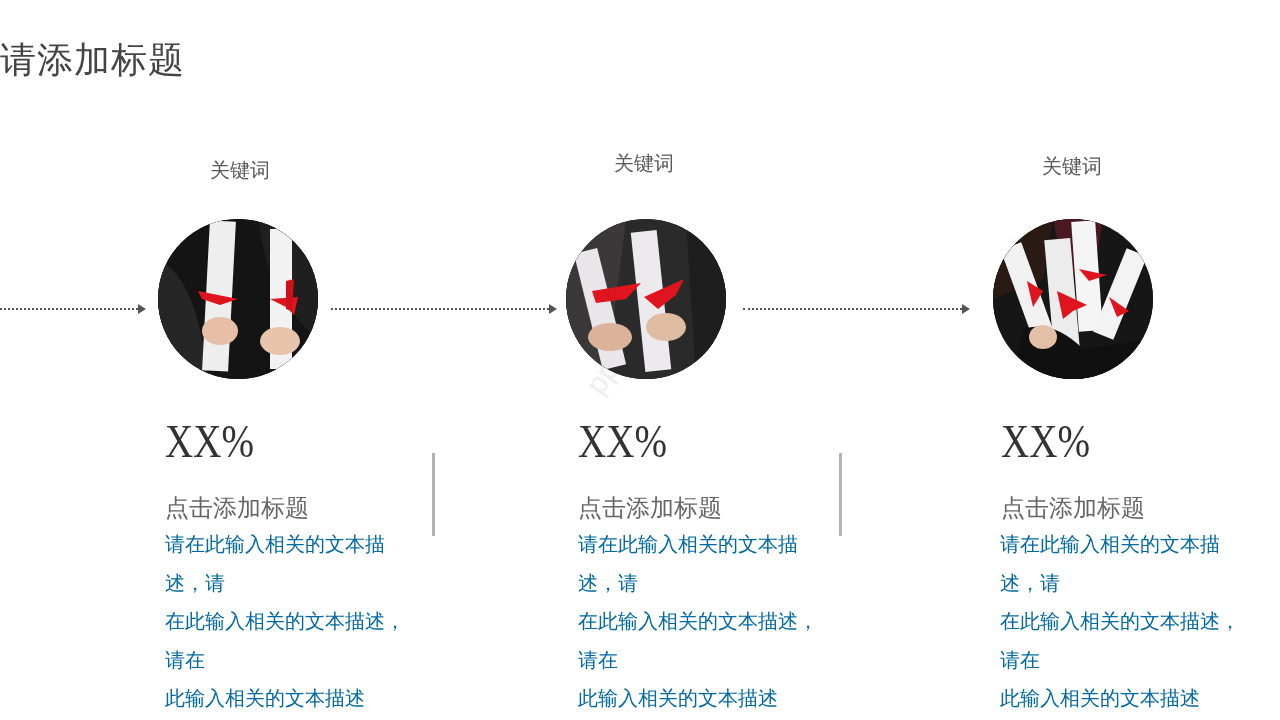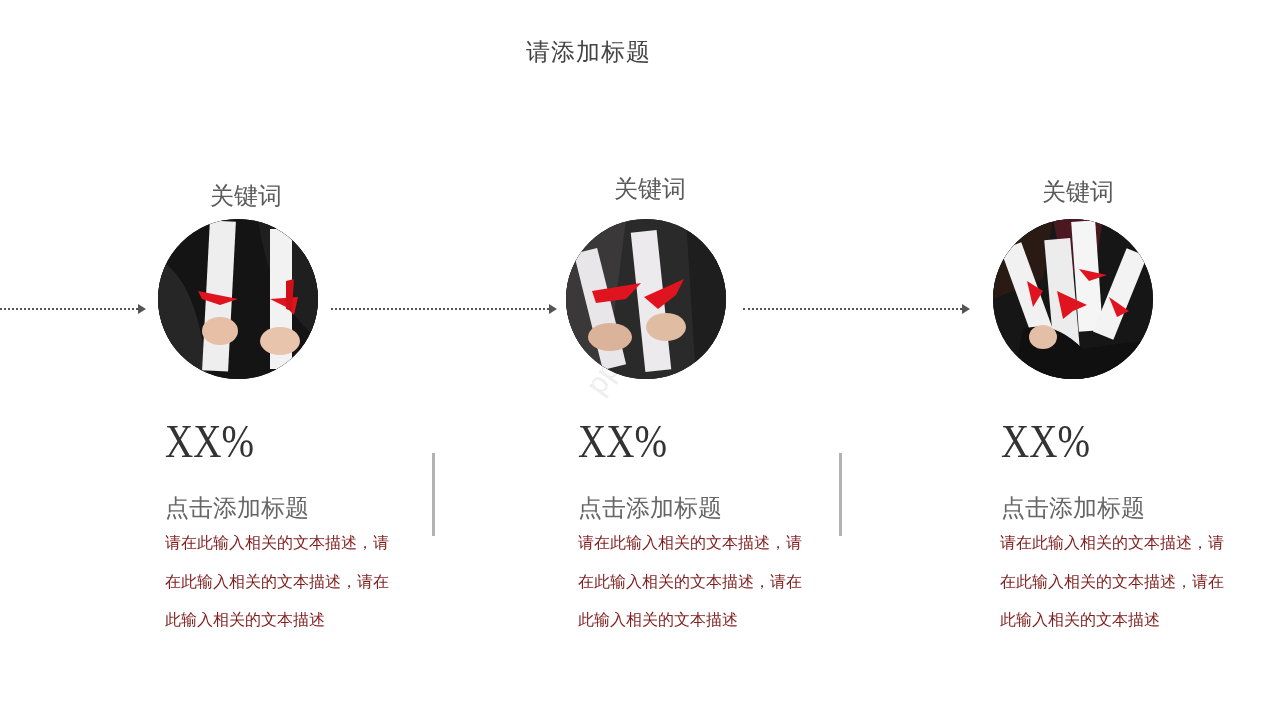--- a/index.html
+++ b/index.html
@@ -3,25 +3,25 @@
 <meta charset="utf-8">
 <style>
   html, body { margin:0; padding:0; }
   body {
     width:1280px; height:720px; position:relative; overflow:hidden;
     background:#ffffff;
     font-family: "Liberation Serif", "DejaVu Serif", serif;
     color:#3a3a3a;
   }
   .title {
-    position:absolute; left:0; top:36px; width:1177px; text-align:center;
-    font-size:24px; color:#444; letter-spacing:1px;
+    position:absolute; left:0; top:36px; width:1177px; 
+    font-size:36px; color:#444; letter-spacing:1px;
   }
   .keyword {
-    position:absolute; font-size:24px; color:#5a5a5a;margin-top:23px;
+    position:absolute; font-size:20px; color:#5a5a5a;
   }
   .circle {
     position:absolute; width:160px; height:160px; border-radius:50%;
     overflow:hidden; background:#1a1a1a;
   }
   .arrow {
     position:absolute; height:0; border-top:2px dotted #555;
   }
   .arrow .head {
     position:absolute; right:-8px; top:-6px; width:0; height:0;
@@ -30,22 +30,22 @@
   }
   .percent {
     position:absolute; font-size:46px; color:#333;
     font-family: "Liberation Serif", "DejaVu Serif", serif;
     transform:scaleX(0.85); transform-origin:left top;
   }
   .subtitle {
     position:absolute; font-size:24px; color:#666;
   }
   .desc {
-    position:absolute; width:240px; font-size:16px; line-height:38.5px;
-    color:#7f1d1d; font-family: Liberation Mono, monospace;
+    position:absolute; width:240px; font-size:20px; line-height:38.5px;
+    color:#0369a1; font-family: Liberation Serif, serif;
   }
   .divider {
     position:absolute; width:3px; height:83px; background:#b3b3b3;
   }
   .watermark {
     position:absolute; left:570px; top:330px; font-size:30px; color:#eeeeee;
     transform:rotate(-55deg); font-family:"Liberation Sans", sans-serif;
   }
 </style>
 </head>

